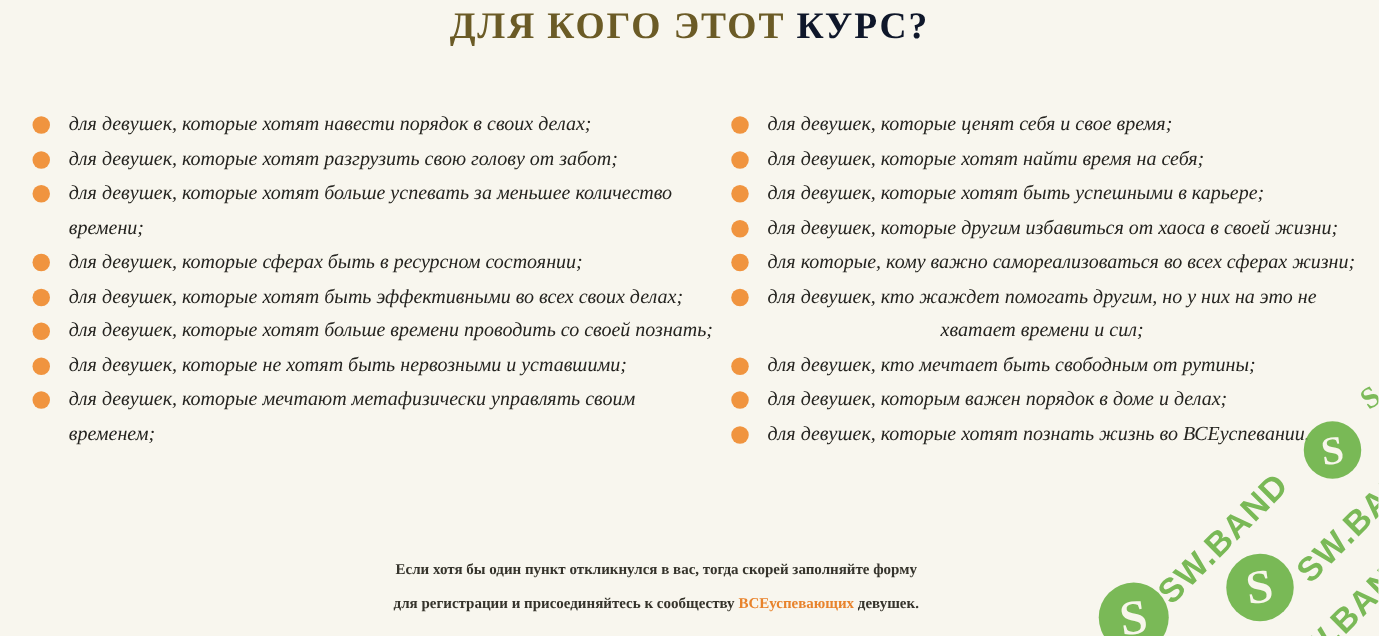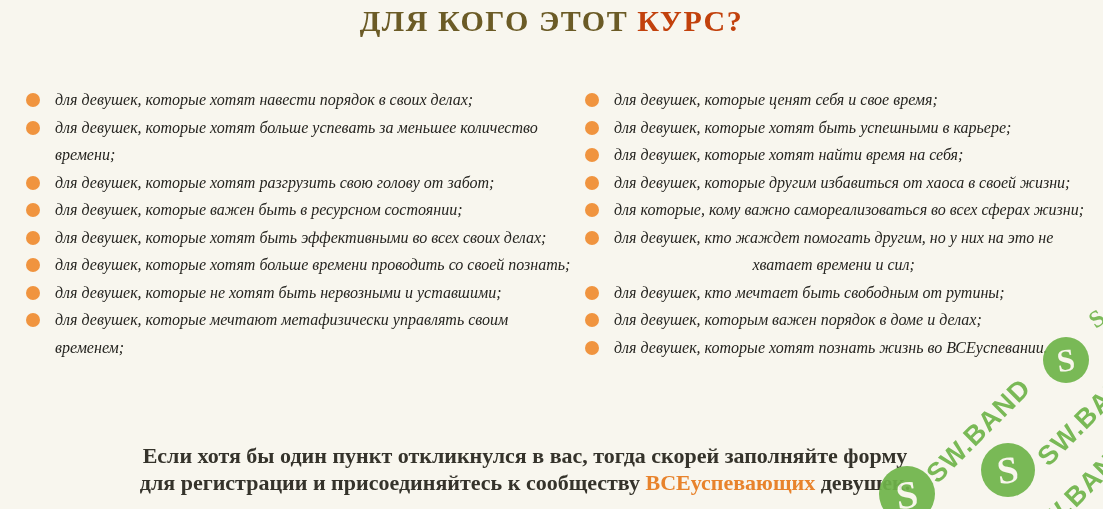--- a/index.html
+++ b/index.html
@@ -20,21 +20,21 @@
     position: absolute;
     top: 4px; left: 0; width: 100%;
     margin: 0;
     text-align: center;
     font-family: "Liberation Serif", serif;
     font-weight: bold;
     font-size: 30px;
     letter-spacing: 1.5px;
     color: #6b5b26;
   }
-  .title .hl { color: #c2410c; }
+  .title .hl { color: #0f172a; }
 
   
   .columns {
     position: absolute;
     top: 86px; left: 26px;
     display: flex;
   }
   .col { list-style: none; margin: 0; padding: 0; }
   .col-left  { width: 559px; }
   .col-right { width: 512px; text-align: center; }
@@ -58,21 +58,21 @@
   }
 
   
   .footer {
     position: absolute;
     top: 442px; left: 0;
     width: 1050px;
     margin: 0;
     text-align: center;
     font-weight: bold;
-    font-size: 22px;
+    font-size: 12px;
     line-height: 27px;
     color: #35332b;
   }
   .footer .hl { color: #e8832c; }
 
   
   .watermarks {
     position: absolute;
     inset: 0;
     overflow: hidden;
@@ -134,30 +134,30 @@
   <h1 class="title"><span>ДЛЯ КОГО ЭТОТ </span><span class="hl">КУРС?</span></h1>
 
   <div class="columns">
     <ul class="col col-left">
       <li>
           <span class="dot"></span>
           <span class="itxt">для девушек, которые хотят навести порядок в своих делах;</span>
         </li>
       <li>
           <span class="dot"></span>
+          <span class="itxt">для девушек, которые хотят разгрузить свою голову от забот;</span>
+        </li>
+      <li>
+          <span class="dot"></span>
           <span class="itxt">для девушек, которые хотят больше успевать за меньшее количество
 времени;</span>
         </li>
       <li>
           <span class="dot"></span>
-          <span class="itxt">для девушек, которые хотят разгрузить свою голову от забот;</span>
-        </li>
-      <li>
-          <span class="dot"></span>
-          <span class="itxt">для девушек, которые важен быть в ресурсном состоянии;</span>
+          <span class="itxt">для девушек, которые сферах быть в ресурсном состоянии;</span>
         </li>
       <li>
           <span class="dot"></span>
           <span class="itxt">для девушек, которые хотят быть эффективными во всех своих делах;</span>
         </li>
       <li>
           <span class="dot"></span>
           <span class="itxt">для девушек, которые хотят больше времени проводить со своей познать;</span>
         </li>
       <li>
@@ -170,25 +170,25 @@
 временем;</span>
         </li>
     </ul>
     <ul class="col col-right">
       <li>
           <span class="dot"></span>
           <span class="itxt">для девушек, которые ценят себя и свое время;</span>
         </li>
       <li>
           <span class="dot"></span>
+          <span class="itxt">для девушек, которые хотят найти время на себя;</span>
+        </li>
+      <li>
+          <span class="dot"></span>
           <span class="itxt">для девушек, которые хотят быть успешными в карьере;</span>
-        </li>
-      <li>
-          <span class="dot"></span>
-          <span class="itxt">для девушек, которые хотят найти время на себя;</span>
         </li>
       <li>
           <span class="dot"></span>
           <span class="itxt">для девушек, которые другим избавиться от хаоса в своей жизни;</span>
         </li>
       <li>
           <span class="dot"></span>
           <span class="itxt">для которые, кому важно самореализоваться во всех сферах жизни;</span>
         </li>
       <li>

